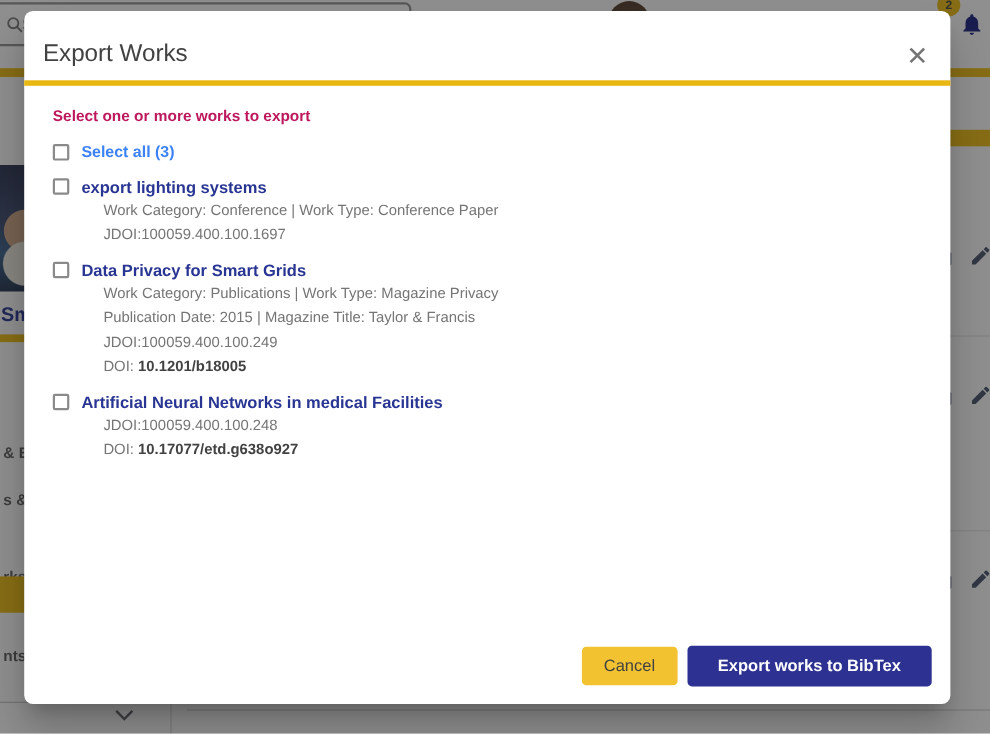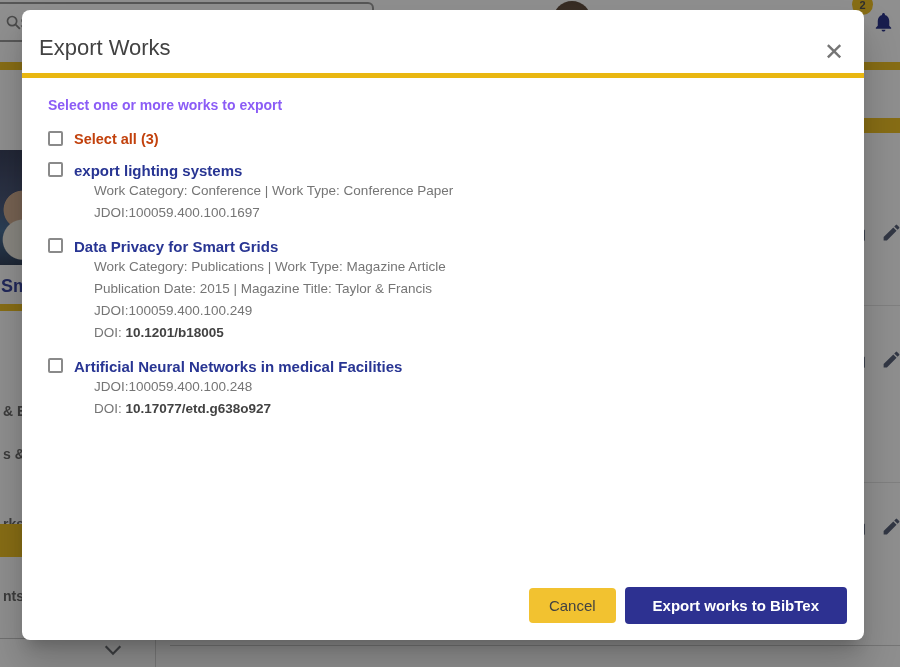--- a/index.html
+++ b/index.html
@@ -45,27 +45,27 @@
   
   .modal { position:absolute; left:22px; top:10px; width:842px; height:630px; z-index:10;
     background:#fff; border-radius:8px;
     box-shadow:0 11px 15px -7px rgba(0,0,0,.2), 0 24px 38px 3px rgba(0,0,0,.18); }
   .modal-header { position:relative; padding:25px 20px 12px 17px; }
   .modal-title { font-size:22px; font-weight:500; color:#424242; }
   .close-btn { position:absolute; right:14px; top:26px; width:32px; height:32px; border:none;
     background:transparent; color:#757575; font-size:24px; line-height:30px; cursor:pointer; }
   .modal-divider { height:5px; background:#e9b711; }
   .modal-body { padding:19px 26px 0 26px; }
-  .subtitle { font-size:14px; font-weight:bold; color:#8b5cf6; }
+  .subtitle { font-size:14px; font-weight:bold; color:#be185d; }
 
   .row { display:flex; align-items:flex-start; }
   .selectall-row { margin-top:17px; }
   .cbx { flex:0 0 auto; width:15px; height:15px; border:2px solid #8a8a8a; border-radius:2px;
     background:#fff; margin-right:11px; margin-top:1px; cursor:pointer; }
-  .selectall-label { font-size:14.5px; font-weight:bold; color:#c2410c; line-height:18px; }
+  .selectall-label { font-size:14.5px; font-weight:bold; color:#3b82f6; line-height:18px; }
 
   .work-item { margin-top:13px; }
   .work-title { font-size:15px; font-weight:bold; color:#283593; line-height:19px; cursor:pointer; }
   .meta { font-size:13.5px; color:#757575; line-height:22px;margin-left:20px; }
   .doi-line .doi-val { font-weight:bold; color:#424242; }
 
   .modal-footer { position:absolute; right:17px; bottom:16px; display:flex; gap:9px; align-items:center;padding-left:12px; }
   .btn { border:none; border-radius:4px; font-family:inherit; cursor:pointer; }
   .btn-cancel { background:#f2c230; color:#424242; font-size:15px; padding:9px 20px; }
   .btn-export { background:#2d3191; color:#fff; font-size:15px; font-weight:bold; padding:10px 28px; }
@@ -176,21 +176,21 @@
           <div class="work-title">export lighting systems</div>
           <div class="meta">Work Category: Conference | Work Type: Conference Paper</div>
           <div class="meta">JDOI:100059.400.100.1697</div>
         </div>
       </div>
 
       <div class="row work-item">
         <span class="cbx"></span>
         <div>
           <div class="work-title">Data Privacy for Smart Grids</div>
-          <div class="meta">Work Category: Publications | Work Type: Magazine Article</div>
+          <div class="meta">Work Category: Publications | Work Type: Magazine Privacy</div>
           <div class="meta">Publication Date: 2015 | Magazine Title: Taylor &amp; Francis</div>
           <div class="meta">JDOI:100059.400.100.249</div>
           <div class="meta doi-line"><span>DOI: </span><span class="doi-val">10.1201/b18005</span></div>
         </div>
       </div>
 
       <div class="row work-item">
         <span class="cbx"></span>
         <div>
           <div class="work-title">Artificial Neural Networks in medical Facilities</div>

